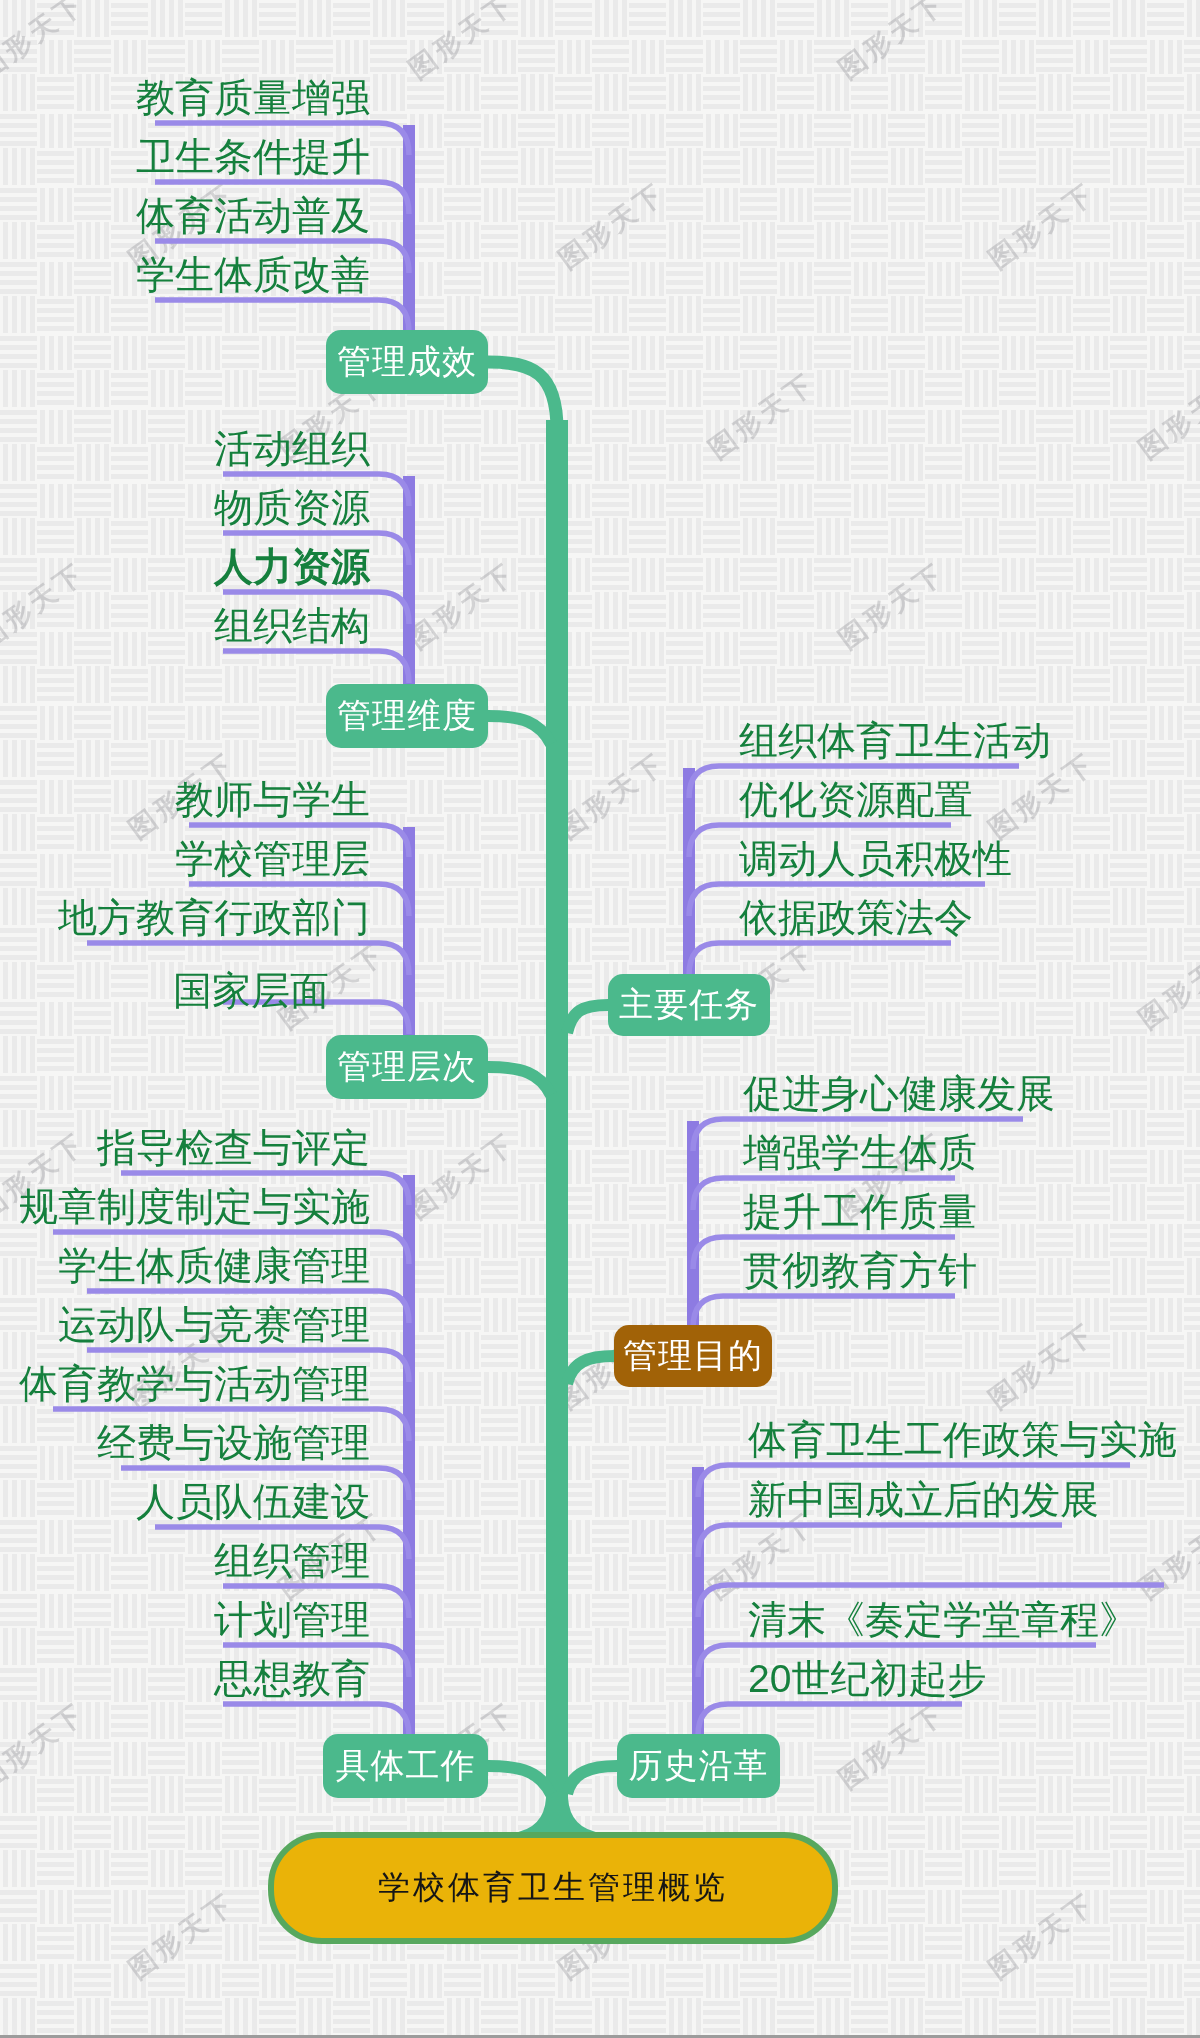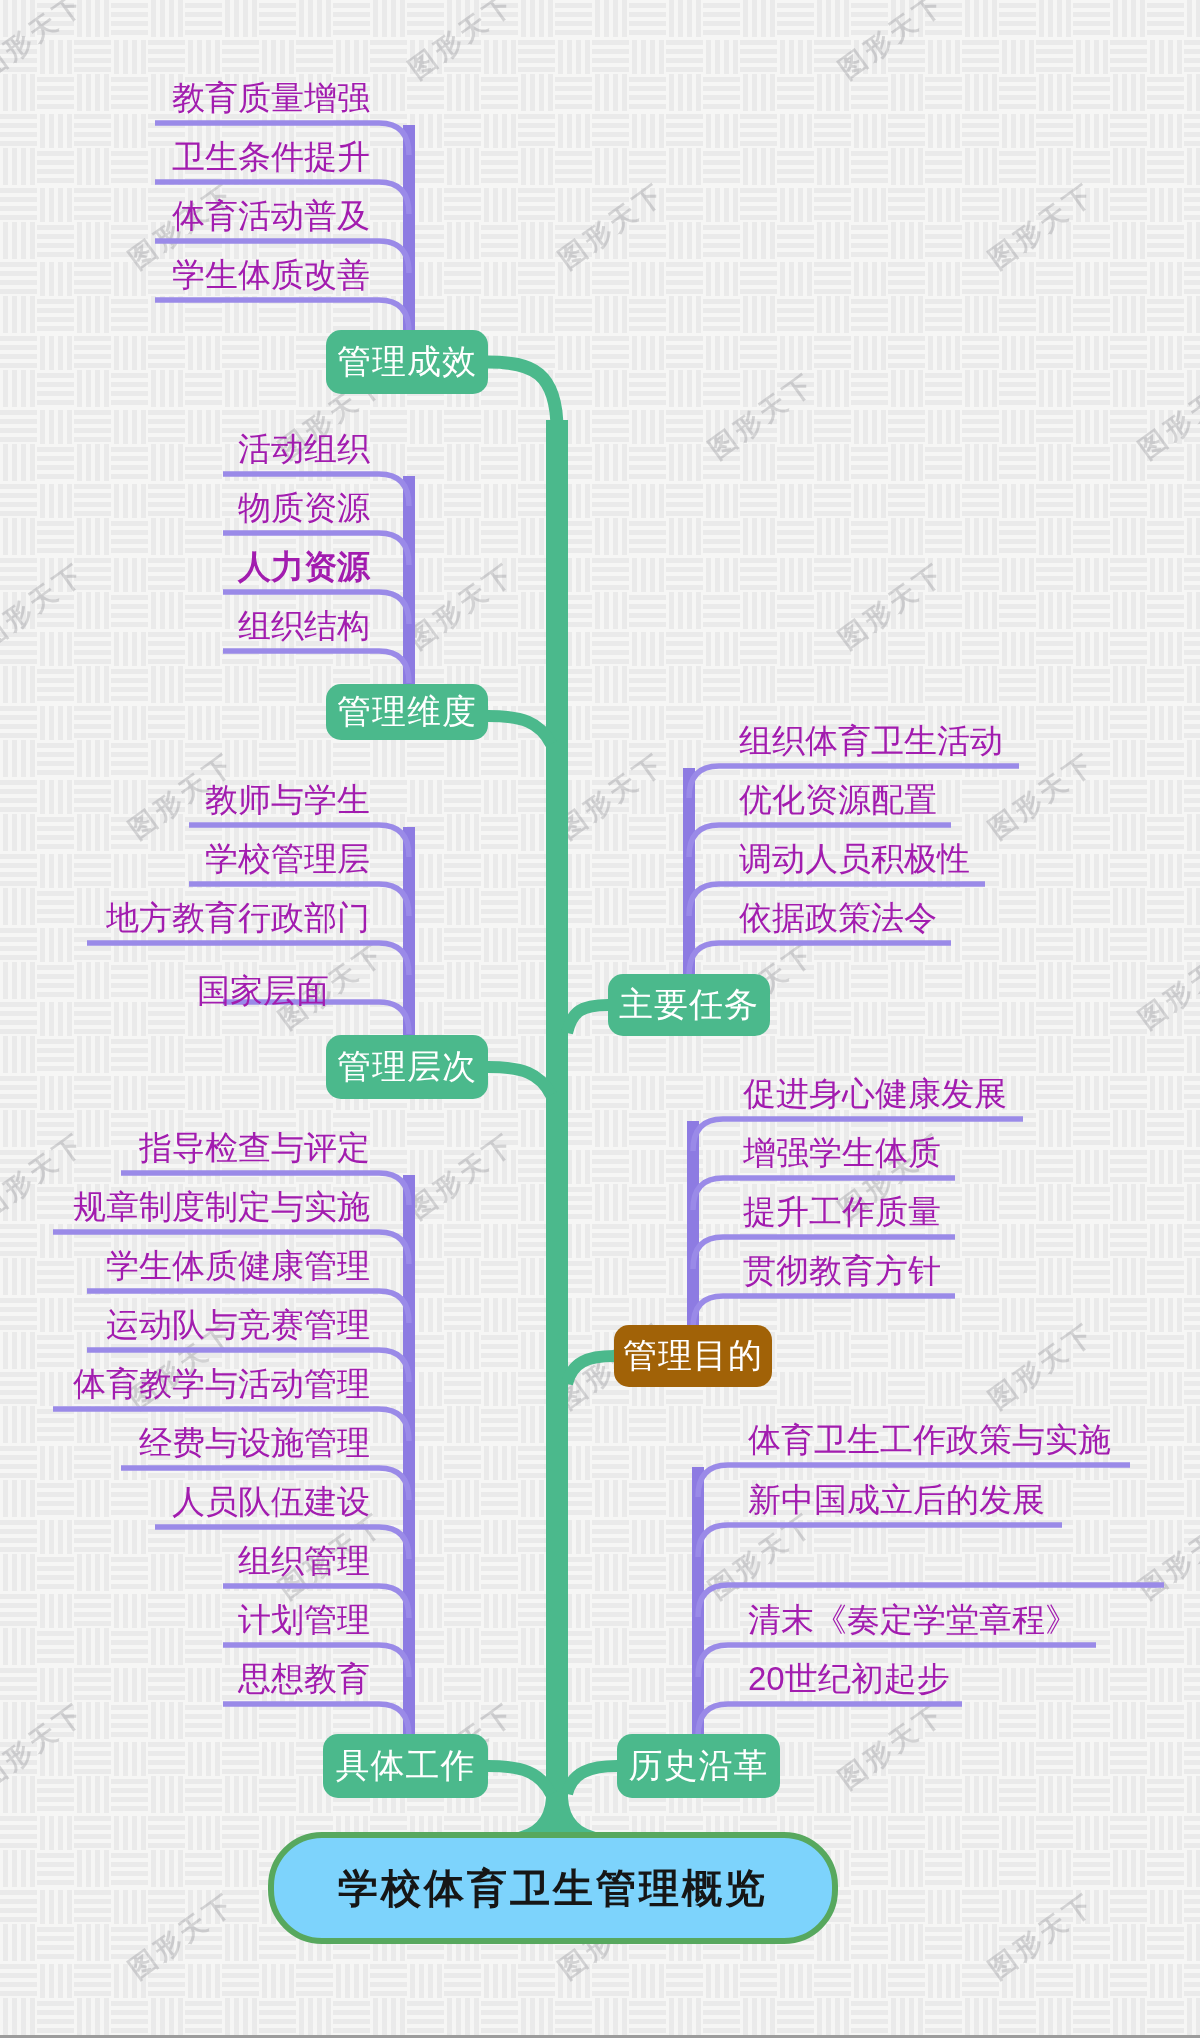--- a/index.html
+++ b/index.html
@@ -21,41 +21,40 @@
     color:rgba(128,128,136,0.30);
     transform:rotate(-36deg);
     white-space:nowrap;
     user-select:none;
   }
   #connector-layer{z-index:2;}
   #node-layer{position:absolute;left:0;top:0;width:1200px;height:2038px;z-index:3;}
   .leaf-label{
     position:absolute;
     height:42px;line-height:40px;
-    font-size:33px;color:#a21caf;
+    font-size:39px;color:#15803d;
     white-space:nowrap;
     cursor:pointer;
   }
   .leaf-label.side-left{text-align:right;}
   .branch-node{
     position:absolute;
     display:flex;align-items:center;justify-content:center;
     border-radius:15px;
     color:#ffffff;font-size:34px;letter-spacing:1px;
     white-space:nowrap;cursor:pointer;
   }
   .root-node{
     position:absolute;
     display:flex;align-items:center;justify-content:center;
-    background:#7dd3fc;
+    background:#eab308;
     border-radius:54px;
-    font-size:40px;letter-spacing:3px;color:#161616;
+    font-size:32px;letter-spacing:3px;color:#161616;
     white-space:nowrap;cursor:pointer;
     box-sizing:border-box;
-    font-weight:bold;
   }
 </style>
 </head>
 <body>
 
 <div id="canvas">
 
   <svg id="bg-layer" viewBox="0 0 1200 2038" xmlns="http://www.w3.org/2000/svg">
     <defs>
       <pattern id="weave" width="74" height="74" patternUnits="userSpaceOnUse">
@@ -179,21 +178,21 @@
     <div class="root-node" id="root-node" style="left: 268px; top: 1832px; width: 570px; height: 112px; border: 6px solid rgb(87, 168, 94);">学校体育卫生管理概览</div>
   <div class="leaf-label side-left" style="top: 78px; right: 830px;">教育质量增强</div>
       <div class="leaf-label side-left" style="top: 137px; right: 830px;">卫生条件提升</div>
       <div class="leaf-label side-left" style="top: 196px; right: 830px;">体育活动普及</div>
       <div class="leaf-label side-left" style="top: 255px; right: 830px;">学生体质改善</div>
       <div class="branch-node" style="left: 326px; top: 330px; width: 162px; height: 64px; background: rgb(75, 185, 140);">管理成效</div>
       <div class="leaf-label side-left" style="top: 429px; right: 830px;">活动组织</div>
       <div class="leaf-label side-left" style="top: 488px; right: 830px;">物质资源</div>
       <div class="leaf-label side-left" style="top: 547px; right: 830px; font-weight: bold;">人力资源</div>
       <div class="leaf-label side-left" style="top: 606px; right: 830px;">组织结构</div>
-      <div class="branch-node" style="left: 326px; top: 684px; width: 162px; height: 56px; background: rgb(75, 185, 140);">管理维度</div>
+      <div class="branch-node" style="left: 326px; top: 684px; width: 162px; height: 64px; background: rgb(75, 185, 140);">管理维度</div>
       <div class="leaf-label side-left" style="top: 780px; right: 830px;">教师与学生</div>
       <div class="leaf-label side-left" style="top: 839px; right: 830px;">学校管理层</div>
       <div class="leaf-label side-left" style="top: 898px; right: 830px;">地方教育行政部门</div>
       <div class="leaf-label side-left" style="top: 957px; right: 871px; margin-top: 14px;">国家层面</div>
       <div class="branch-node" style="left: 326px; top: 1035px; width: 162px; height: 64px; background: rgb(75, 185, 140);">管理层次</div>
       <div class="leaf-label side-left" style="top: 1128px; right: 830px;">指导检查与评定</div>
       <div class="leaf-label side-left" style="top: 1187px; right: 830px;">规章制度制定与实施</div>
       <div class="leaf-label side-left" style="top: 1246px; right: 830px;">学生体质健康管理</div>
       <div class="leaf-label side-left" style="top: 1305px; right: 830px;">运动队与竞赛管理</div>
       <div class="leaf-label side-left" style="top: 1364px; right: 830px;">体育教学与活动管理</div>

